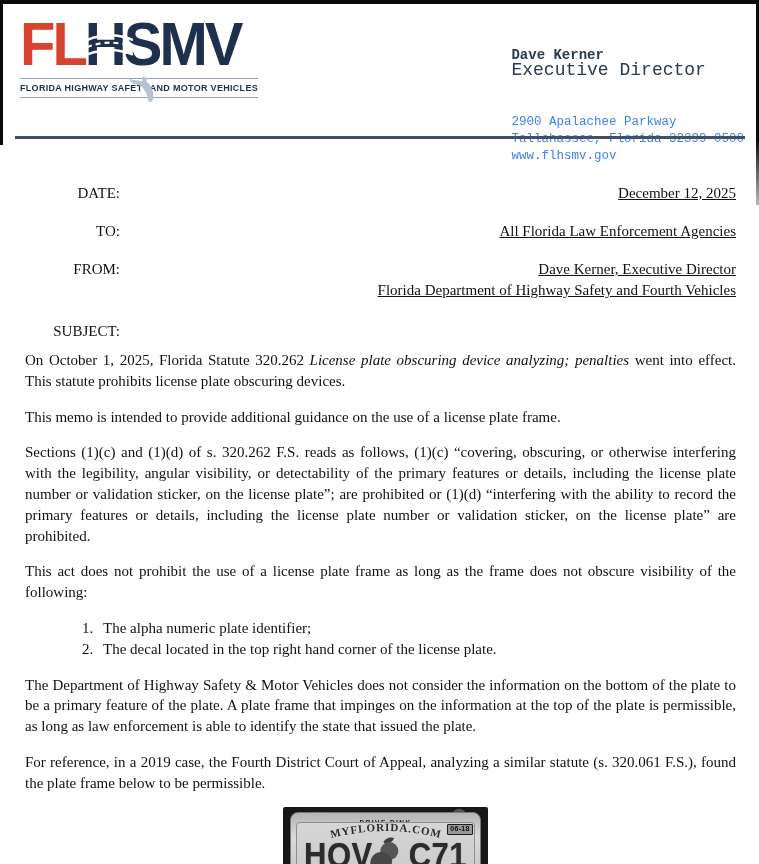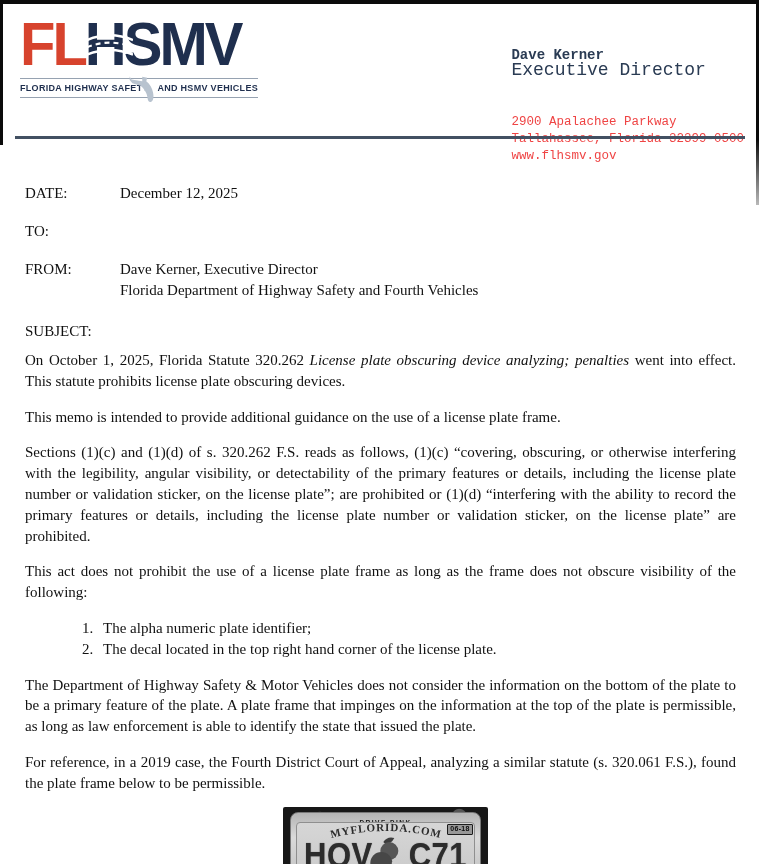--- a/index.html
+++ b/index.html
@@ -25,31 +25,31 @@
     border-top:1.5px solid #96A2B1; border-bottom:1.5px solid #96A2B1;
     padding:4px 0; display:flex; justify-content:space-between; align-items:center;
     font-family:"Liberation Sans", sans-serif; font-weight:bold; font-size:9px;
     letter-spacing:0.3px; color:#1F2F4E; white-space:nowrap; }
   .florida-svg { position:absolute; left:50%; top:-6px; transform:translateX(-38%); }
 
   .header-right { position:absolute; top:5px; right:15px; text-align:left;
     font-family:Liberation Mono, monospace; color:#2A3B53;margin-top:42px; }
   .hr-name { font-size:14px; font-weight:bold; line-height:16px; }
   .hr-title { font-size:18px; line-height:15px; }
-  .hr-address { margin-top:36px; font-size:12.5px; line-height:17px; color:#ef4444; }
+  .hr-address { margin-top:36px; font-size:12.5px; line-height:17px; color:#3b82f6; }
 
   .rule { position:absolute; top:136px; left:15px; width:730px; height:2.5px; background:#425062; }
 
   
   .content { position:absolute; top:139px; left:0; width:759px; padding:0 23px 0 25px; }
   .fields { margin-top:44px; font-size:15px; line-height:21px; }
-  .field-row { display:flex; margin-bottom:17px; }
+  .field-row { display:flex; margin-bottom:17px;text-align:right; }
   .field-row.tight { margin-bottom:0; }
   .field-label { width:95px; flex:0 0 95px; }
-  .field-value { flex:1; }
+  .field-value { flex:1;text-decoration:underline; }
   .body-text { font-size:15px; line-height:20.8px; }
   .body-text p { margin:0 0 15px 0; text-align:justify; }
   .subject-gap { height:8px; }
   em.stat { font-style:italic; }
   ol.memo-list { margin:0 0 15px 0; padding-left:72px; }
   ol.memo-list li { padding-left:6px; line-height:20.8px; }
 
   
   .plate-photo { position:relative; width:205px; height:94px; margin:13px 0 0 258px;
     background:radial-gradient(circle at 18% 12%, #4a4a4a 0 6px, transparent 7px),
@@ -91,21 +91,21 @@
         <path d="M0,6 Q23,-3 46,6" fill="none" stroke="#ffffff" stroke-width="2.4"></path>
         <path d="M0,20 Q23,11 46,20" fill="none" stroke="#ffffff" stroke-width="2.4"></path>
         <path d="M0,13 Q23,4 46,13" fill="none" stroke="#ffffff" stroke-width="2" stroke-dasharray="5,4"></path>
       </svg>
     </div>
     <div class="tagline">
       <span>FLORIDA HIGHWAY SAFETY</span>
       <svg class="florida-svg" width="27" height="32" viewBox="0 0 30 34">
         <path d="M1,3 L3,6.5 L15,8.5 L15,3.5 L20.5,4.5 L19.5,8.5 C23.5,11.5 26,16 27,21 C28,26 27.5,30.5 24.5,31.5 C22.3,32 21,29.5 20.8,26.5 C20.2,21.5 17,16.5 13,13.5 L4,10.5 L1,7 Z" fill="#B8C3CF"></path>
       </svg>
-      <span>AND HSMV VEHICLES</span>
+      <span>AND MOTOR VEHICLES</span>
     </div>
   </div>
 
   <div class="header-right">
     <div class="hr-name">Dave Kerner</div>
     <div class="hr-title">Executive Director</div>
     <div class="hr-address">
       <div>2900 Apalachee Parkway</div>
       <div>Tallahassee, Florida 32399-0500</div>
       <div>www.flhsmv.gov</div>
@@ -115,20 +115,21 @@
   <div class="rule"></div>
 
   <div class="content">
     <div class="fields">
       <div class="field-row">
         <div class="field-label">DATE:</div>
         <div class="field-value">December 12, 2025</div>
       </div>
       <div class="field-row">
         <div class="field-label">TO:</div>
+        <div class="field-value">All Florida Law Enforcement Agencies</div>
       </div>
       <div class="field-row tight">
         <div class="field-label">FROM:</div>
         <div class="field-value">
           <div>Dave Kerner, Executive Director</div>
           <div>Florida Department of Highway Safety and Fourth Vehicles</div>
         </div>
       </div>
       <div class="field-row" style="margin-bottom:0;margin-top:20px;">
         <div class="field-label">SUBJECT:</div>

